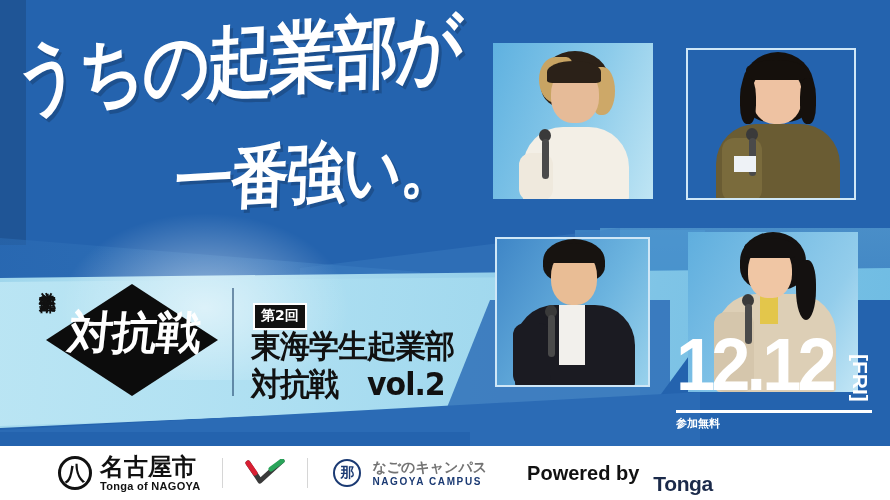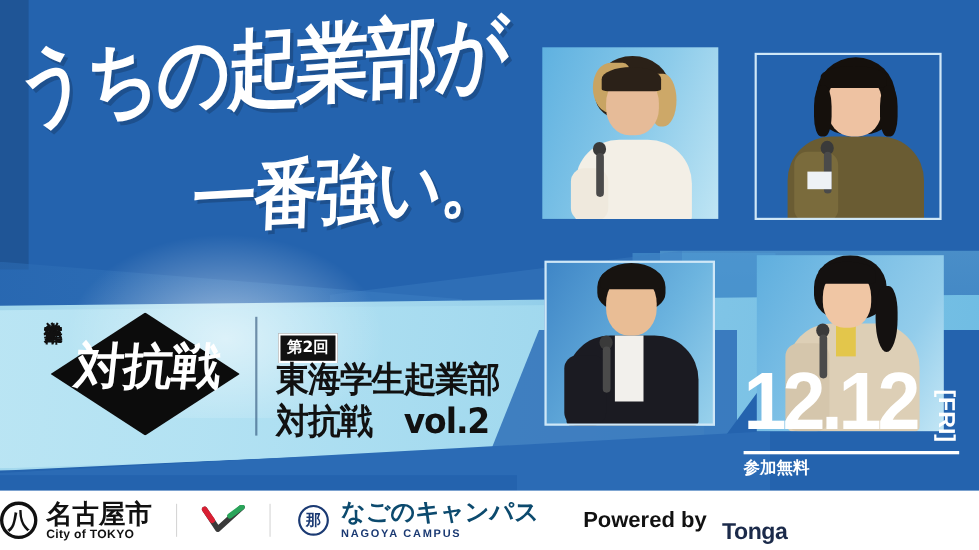--- a/index.html
+++ b/index.html
@@ -215,32 +215,32 @@
     position:absolute; left:4px; top:80px; width:196px; height:3px; background:#fff;
   }
   .date-sub {
     position:absolute; left:4px; top:86px; width:200px;
     display:flex; justify-content:space-between; align-items:center;
     color:#fff;
     font-family:"DejaVu Sans","Liberation Sans",sans-serif;
     font-weight:bold; font-size:11px;
     white-space:nowrap;
   }
-  .date-sub .free { font-size:15px; }
+  .date-sub .free { font-size:11px; }
 
   
   .footer {
     position:absolute; left:0; top:446px; width:890px; height:54px;
     background:#fff;
     display:flex; align-items:center;
   }
   .footer-inner {
     width:890px; height:54px;
     display:flex; align-items:center; justify-content:flex-start;
-    gap:0;
+    padding-left:58px; gap:0;
   }
   .logo { display:flex; align-items:center; white-space:nowrap; }
 
   
   .lg-city { gap:8px; }
   .city-mark {
     width:34px; height:34px; border-radius:50%;
     border:3px solid #111;
     position:relative; flex:0 0 auto;
   }
@@ -288,21 +288,21 @@
   .camp-circle {
     position:absolute; left:3px; top:1px; width:28px; height:28px;
     border:2px solid #1b3a73; border-radius:50%;
     display:flex; align-items:center; justify-content:center;
     font-family:"DejaVu Sans","Liberation Sans",sans-serif;
     font-weight:bold; font-size:14px; color:#1b3a73;
   }
   .camp-txt { line-height:1; }
   .camp-jp {
     font-family:"DejaVu Sans","Liberation Sans",sans-serif;
-    font-weight:bold; font-size:22px; color:#0c4a6e; letter-spacing:0px;
+    font-weight:bold; font-size:14px; color:#737373; letter-spacing:0px;
   }
   .camp-en {
     margin-top:3px;
     font-family:"Liberation Sans", sans-serif;
     font-weight:bold; font-size:10px; color:#1b3a73; letter-spacing:1.6px;
   }
 
   
   .lg-power { margin-left:40px; gap:14px; }
   .power-lbl {
@@ -420,21 +420,21 @@
     </div>
   </div>
 
   <div class="footer">
     <div class="footer-inner">
 
       <div class="logo lg-city">
         <div class="city-mark"></div>
         <div class="city-txt">
           <div class="city-jp">名古屋市</div>
-          <div class="city-en">City of TOKYO</div>
+          <div class="city-en">Tonga of NAGOYA</div>
         </div>
       </div>
 
       <div class="f-sep"></div>
 
       <div class="logo lg-connect">
         <svg class="conn-mark" viewBox="0 0 40 28">
           <path d="M3 4 L15 22 L37 2" fill="none" stroke="#3a3a3a" stroke-width="5" stroke-linecap="round" stroke-linejoin="round"></path>
           <path d="M3 4 L10 14" fill="none" stroke="#d81f33" stroke-width="5" stroke-linecap="round"></path>
           <path d="M26 10 L37 2" fill="none" stroke="#2aa45a" stroke-width="5" stroke-linecap="round"></path>

